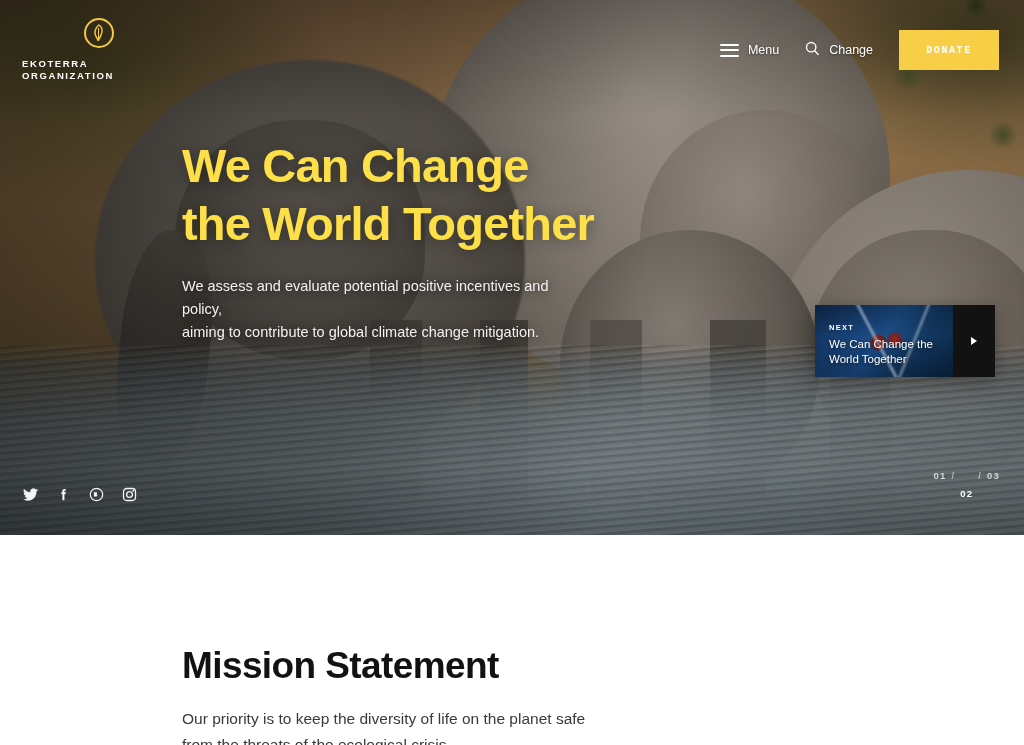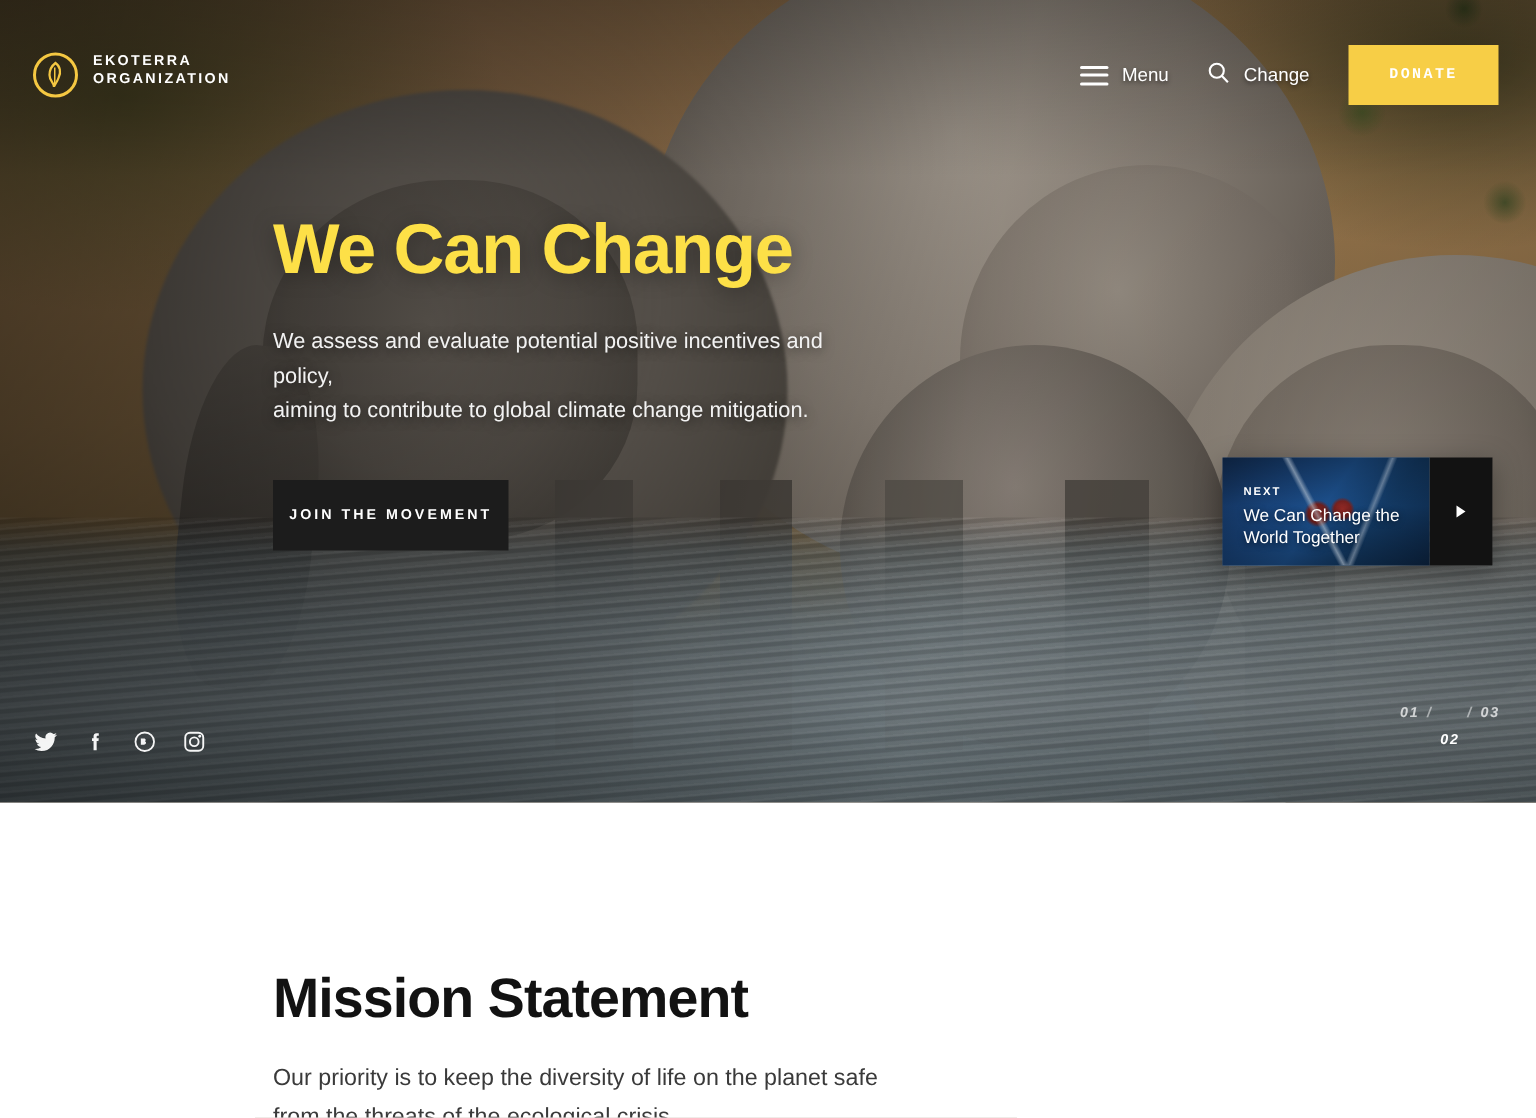--- a/index.html
+++ b/index.html
@@ -107,21 +107,21 @@
     background:
       linear-gradient(100deg, rgba(0,0,0,0.55) 0%, rgba(0,0,0,0.30) 38%, rgba(0,0,0,0.05) 62%, rgba(0,0,0,0.18) 100%),
       linear-gradient(180deg, rgba(0,0,0,0.28) 0%, rgba(0,0,0,0) 22%, rgba(0,0,0,0) 70%, rgba(0,0,0,0.22) 100%);
   }
 
   
   .header {
     position:absolute; top:0; left:0; width:100%; height:100px;
     display:flex; align-items:center; z-index:20;
   }
-  .logo { display:flex; align-items:flex-start; gap:10px; margin-left:22px; }
+  .logo { display:flex; align-items:flex-end; gap:10px; margin-left:22px;flex-direction:column; }
   .logo-mark {
     width:30px; height:30px; border-radius:50%;
     border:2px solid #F5C842; position:relative; flex:none;
   }
   .logo-mark svg { position:absolute; left:3px; top:3px; }
   .logo-text { line-height:1.25; }
   .logo-text div {
     color:#fff; font-size:9.5px; font-weight:700; letter-spacing:1.6px;
   }
   .nav-right {
@@ -201,21 +201,21 @@
     position:absolute; left:22px; bottom:33px; display:flex; gap:17px; z-index:16;
   }
   .socials a {
     width:16px; height:16px; display:flex; align-items:center; justify-content:center;
     color:#fff; opacity:.95; cursor:pointer;
   }
   .counter {
     position:absolute; right:24px; bottom:36px; z-index:16;
     color:rgba(255,255,255,.72); font-size:9.5px; letter-spacing:1.2px; font-weight:700;
     font-family:"Liberation Sans Narrow","Liberation Sans",sans-serif;
-    display:flex; gap:5px; align-items:center;font-style:italic;
+    display:flex; gap:5px; align-items:center;
   }
   .counter .num { cursor:pointer; }
   .counter .num.active { color:#fff;margin-top:36px; }
   .counter .sep { color:rgba(255,255,255,.5); }
 
   
   .mission { padding:110px 0 0 182px; background:#fff; }
   .mission-title {
     font-size:37px; font-weight:700; color:#121212; letter-spacing:-0.6px;
   }
@@ -276,26 +276,26 @@
         </span>
         <span>Change</span>
       </div>
       <button class="donate-btn">DONATE</button>
     </nav>
   </header>
 
   <div class="hero-content">
     <h1 class="hero-title">
       <span>We Can Change</span><br>
+      <span>the World Together</span>
     </h1>
     <p class="hero-sub">
       <span>We assess and evaluate potential positive incentives and policy,</span><br>
       <span>aiming to contribute to global climate change mitigation.</span>
     </p>
-    <button class="join-btn">JOIN THE MOVEMENT</button>
   </div>
 
   <div class="next-card">
     <div class="next-thumb">
       <span class="next-label">NEXT</span>
       <span class="next-title">
         <span>We Can Change the</span>
         <span>World Together</span>
       </span>
     </div>

